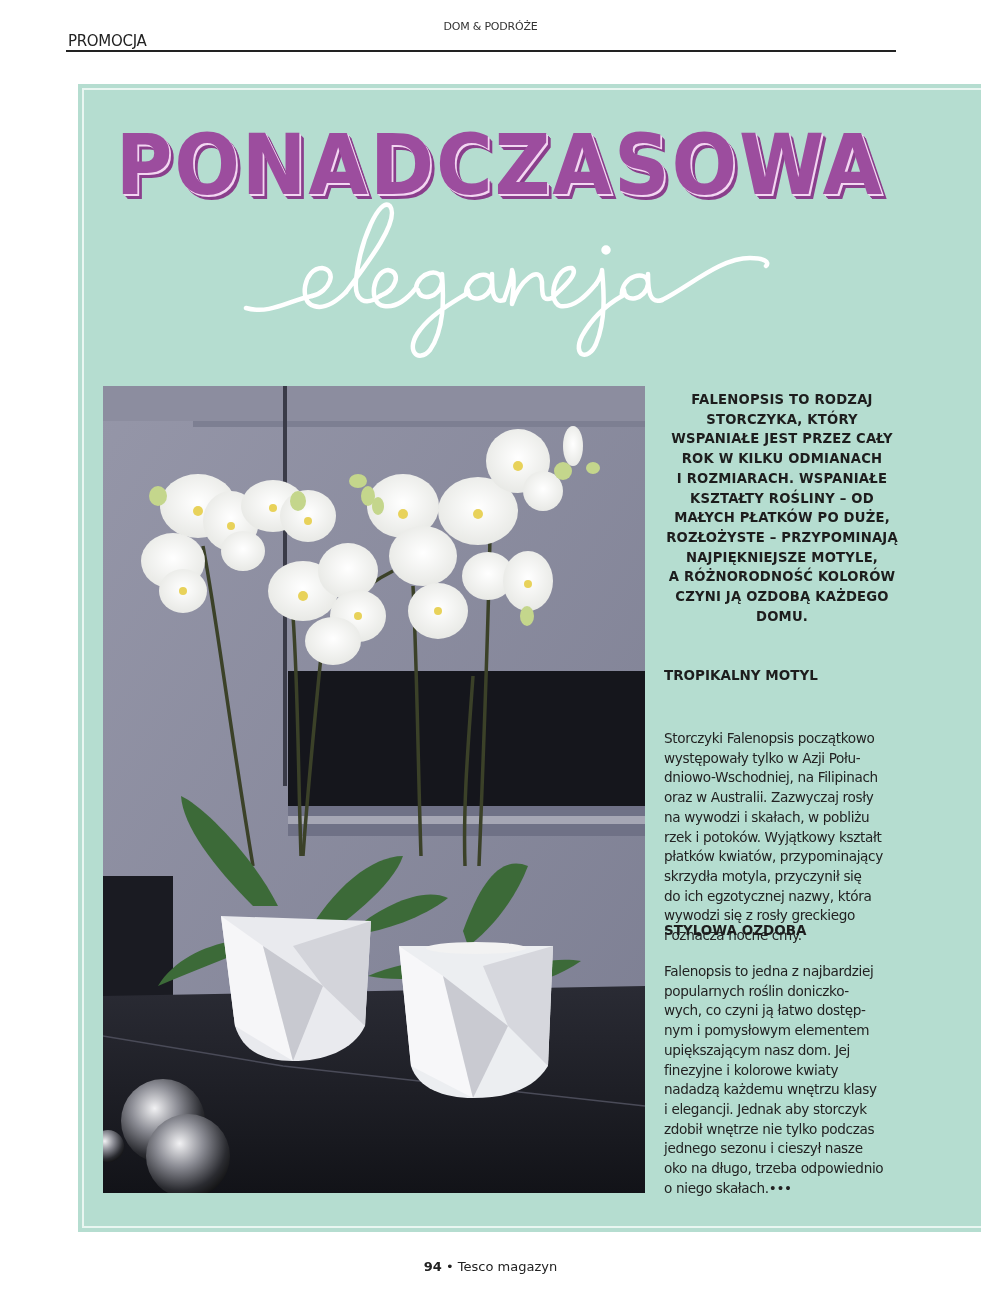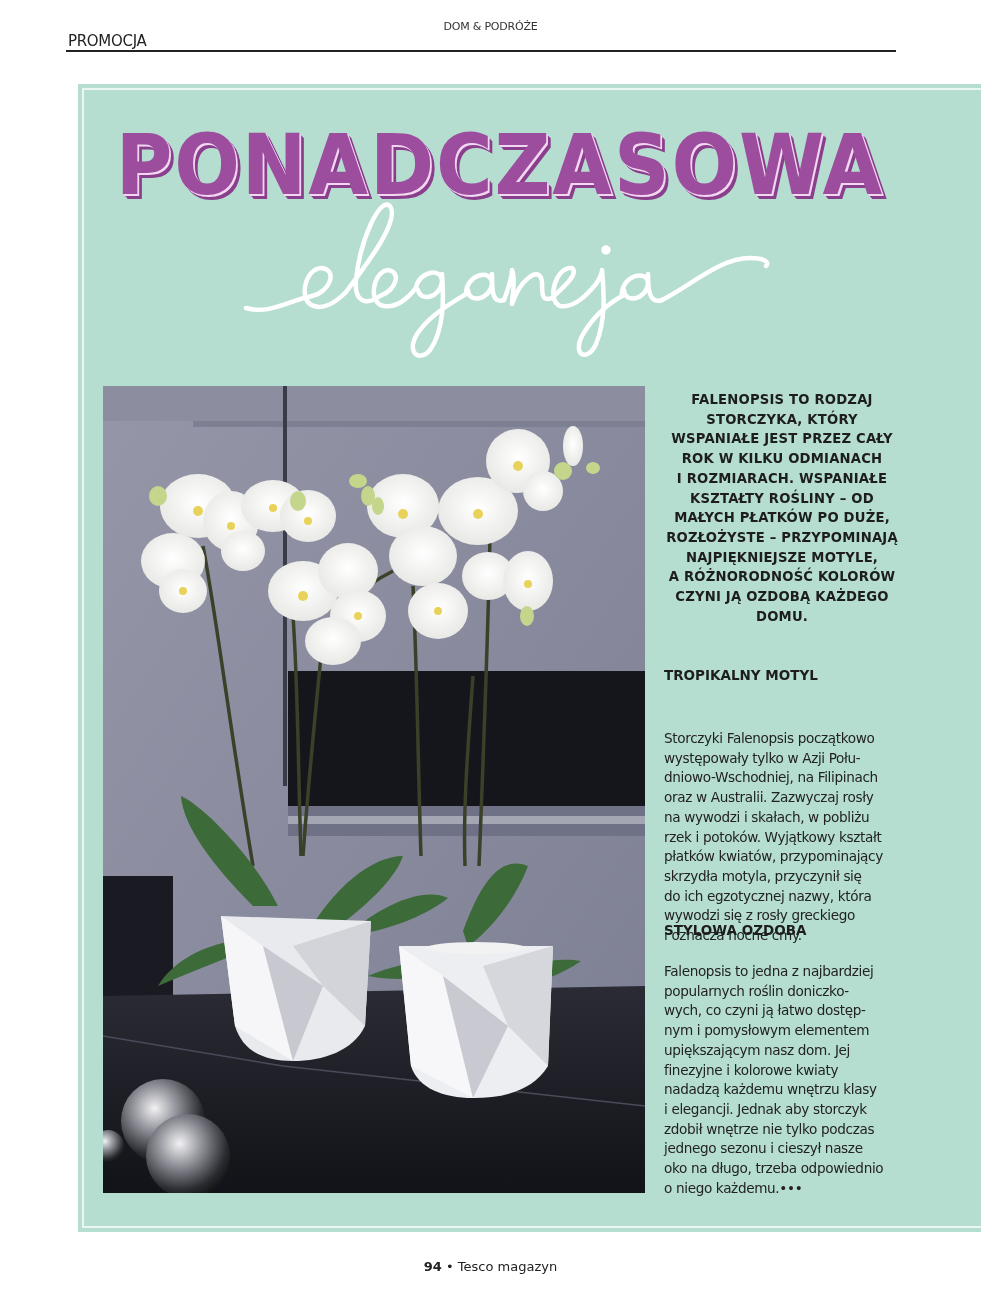--- a/index.html
+++ b/index.html
@@ -216,20 +216,20 @@
   <span>popularnych roślin doniczko-</span>
   <span>wych, co czyni ją łatwo dostęp-</span>
   <span>nym i pomysłowym elementem</span>
   <span>upiększającym nasz dom. Jej</span>
   <span>finezyjne i kolorowe kwiaty</span>
   <span>nadadzą każdemu wnętrzu klasy</span>
   <span>i elegancji. Jednak aby storczyk</span>
   <span>zdobił wnętrze nie tylko podczas</span>
   <span>jednego sezonu i cieszył nasze</span>
   <span>oko na długo, trzeba odpowiednio</span>
-  <span>o niego każdemu.•••</span>
+  <span>o niego skałach.•••</span>
 </div>
 
 <div class="footer">
   <b>94</b>
   <span>•</span>
   <span>Tesco magazyn</span>
 </div>
 
 </body></html>

